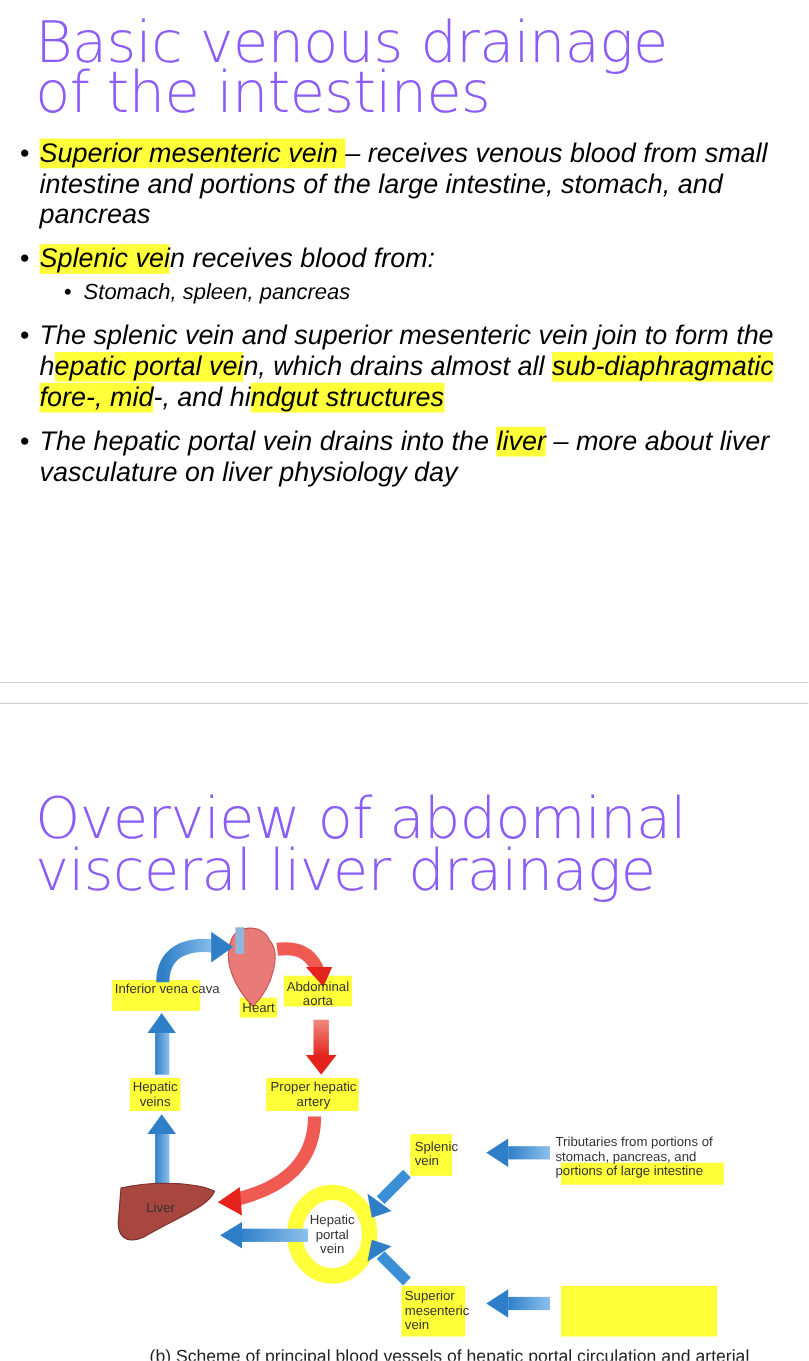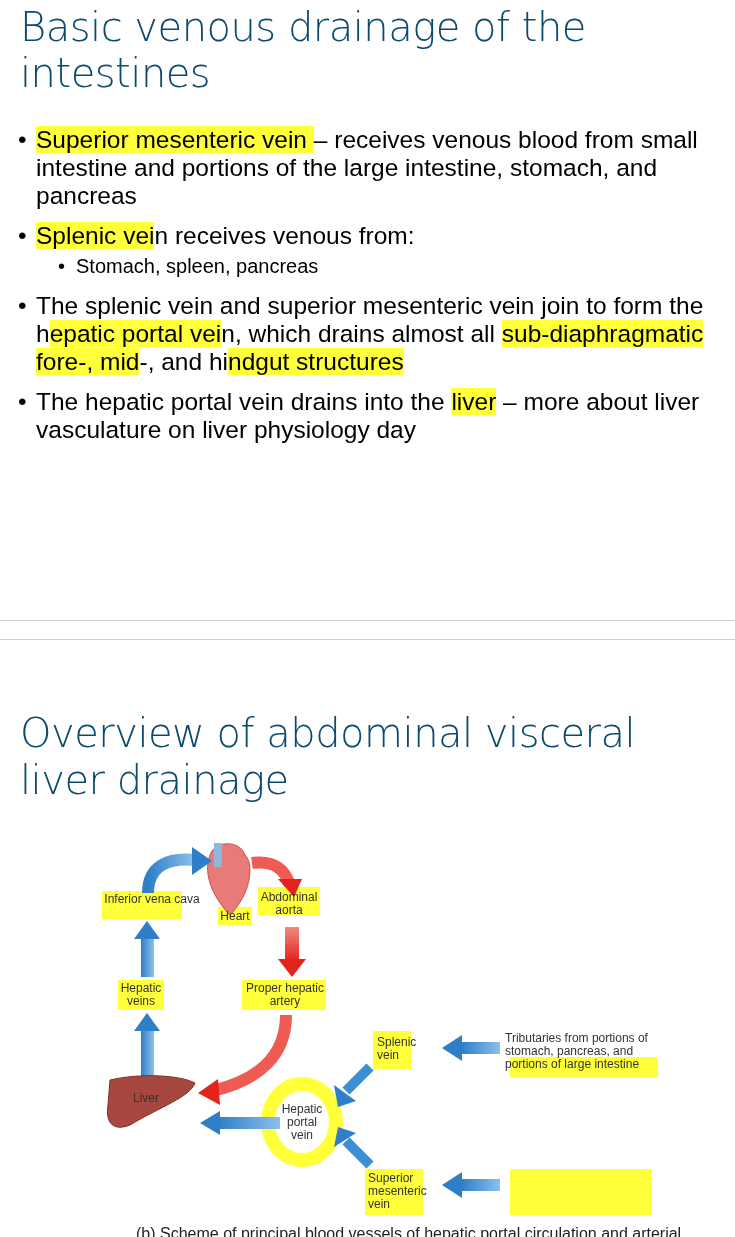--- a/index.html
+++ b/index.html
@@ -1,39 +1,39 @@
 <!DOCTYPE html>
 <html><head>
 <meta charset="utf-8">
 <style>
   html,body{margin:0;padding:0;background:#fff;}
   body{width:735px;height:1237px;position:relative;overflow:hidden;font-family:"Liberation Sans",sans-serif;color:#000;}
   .slide{position:absolute;left:0;width:735px;background:#fff;}
-  .title{position:absolute;left:16px;font-family:"DejaVu Sans",sans-serif;font-weight:300;font-size:40px;line-height:46px;letter-spacing:-0.5px;color:#0c4a6e;margin:4px;}
-  .bullets{position:absolute;left:18px;right:0;margin:0;padding:0;list-style:none;}
+  .title{position:absolute;left:16px;font-family:"DejaVu Sans",sans-serif;font-weight:300;font-size:52px;line-height:46px;letter-spacing:-0.5px;color:#8b5cf6;margin:16px;}
+  .bullets{position:absolute;left:18px;right:0;margin:0;padding:0;list-style:none;font-style:italic;}
   .b1{position:relative;padding-left:18px;font-family:"Liberation Sans",sans-serif;font-size:24.5px;line-height:28px;margin-bottom:12px;}
   .b1::before{content:"•";position:absolute;left:0;top:0;}
   .b2{position:relative;padding-left:40px;font-size:20px;line-height:28px;}
   .b2::before{content:"•";position:absolute;left:22px;top:0;}
   .sub{list-style:none;margin:2px 0 0 0;padding:0;}
   .hl{background:#ffff3a;}
   .divider{position:absolute;left:0;width:735px;height:1px;background:#d0d0d0;}
   .diagram{position:absolute;left:90px;top:835px;width:600px;height:402px;}
   .lbl{position:absolute;font-family:"Liberation Sans",sans-serif;font-size:12px;line-height:13px;color:#333;text-align:center;}
   .lbl.left{text-align:left;}
   .caption{position:absolute;left:46px;top:390px;font-size:16px;color:#222;white-space:nowrap;}
 </style>
 </head>
 <body>
 
 <div class="slide" style="top:0;height:620px;">
   <h1 class="title" style="top:0;width:640px;">Basic venous drainage of the intestines</h1>
   <ul class="bullets" style="top:126px;">
     <li class="b1"><span class="hl">Superior mesenteric vein </span><span>– receives venous blood from small intestine and portions of the large intestine, stomach, and pancreas</span></li>
-    <li class="b1"><span class="hl">Splenic vei</span><span>n receives venous from:</span>
+    <li class="b1"><span class="hl">Splenic vei</span><span>n receives blood from:</span>
       <ul class="sub">
         <li class="b2">Stomach, spleen, pancreas</li>
       </ul>
     </li>
     <li class="b1"><span>The splenic vein and superior mesenteric vein join to form the h</span><span class="hl">epatic portal vei</span><span>n, which drains almost all </span><span class="hl">sub-diaphragmatic fore-, mid</span><span>-, and hi</span><span class="hl">ndgut structures</span></li>
     <li class="b1"><span>The hepatic portal vein drains into the </span><span class="hl">liver</span><span> – more about liver vasculature on liver physiology day</span></li>
   </ul>
 </div>
 
 <div class="divider" style="top:620px;"></div>

